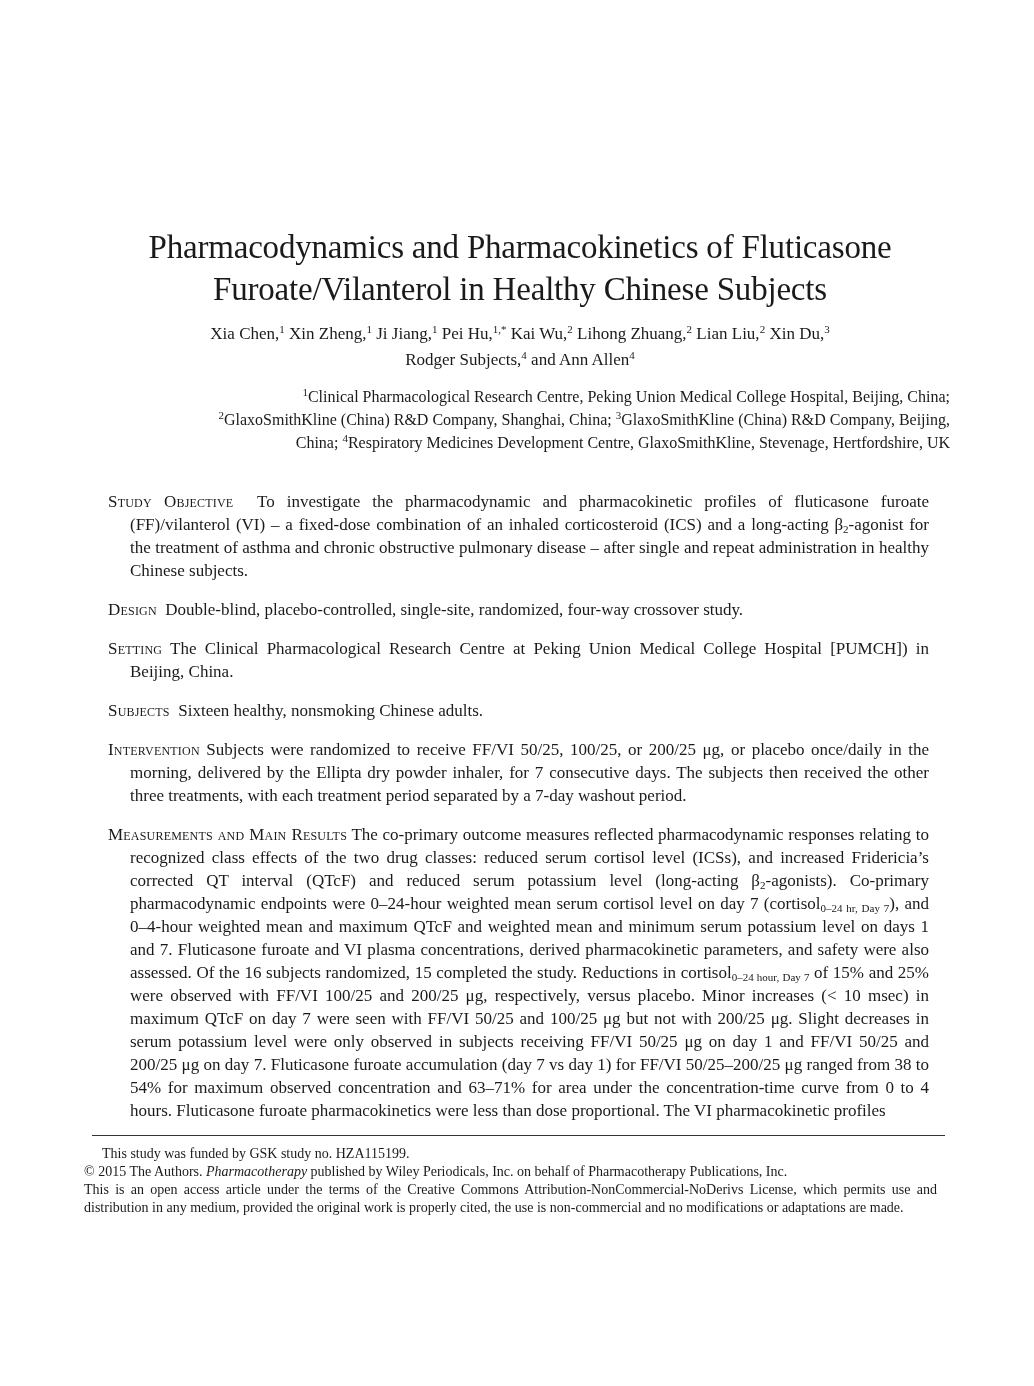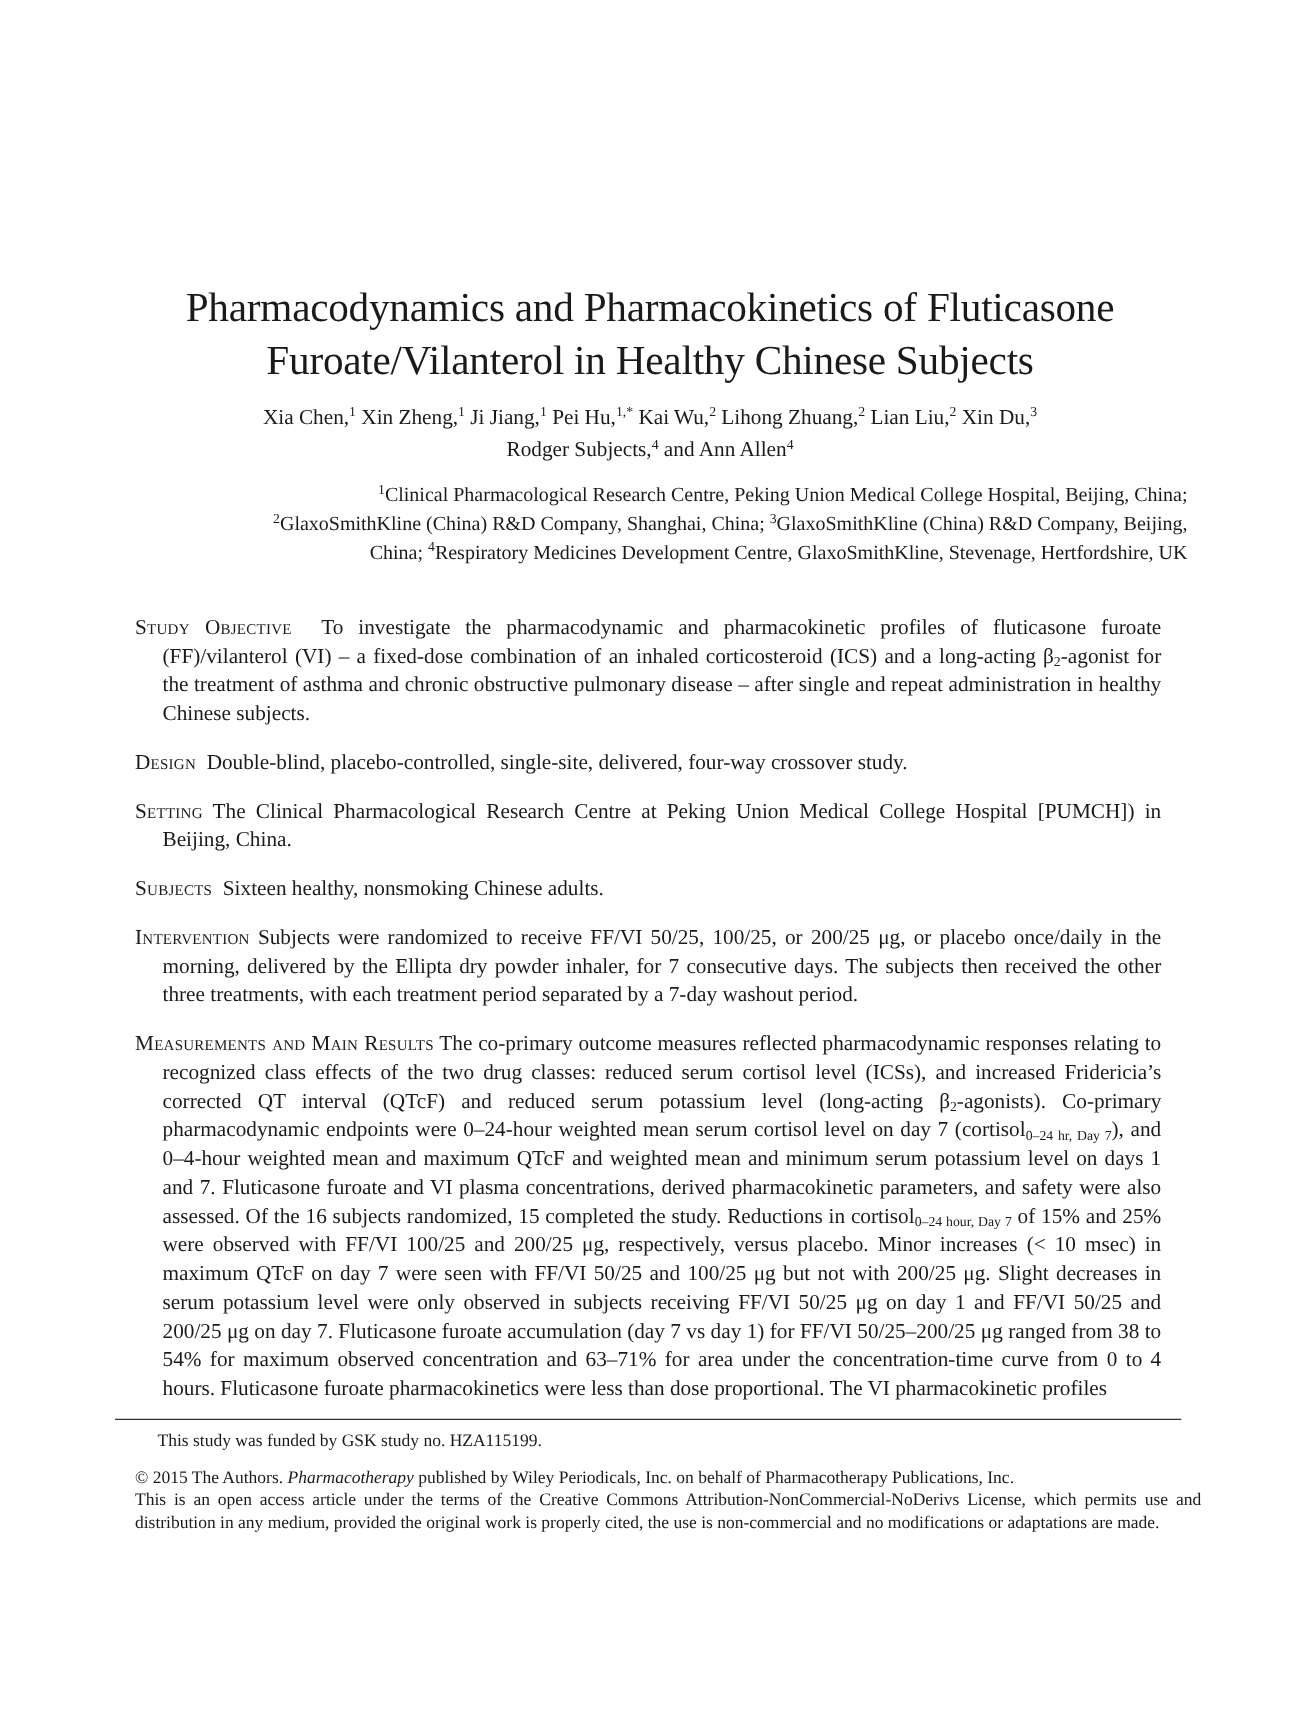--- a/index.html
+++ b/index.html
@@ -13,24 +13,24 @@
   .authors .line { display: block; }
   .affil { position: absolute; left: 90px; width: 860px; top: 385px; text-align: right;
            font-size: 16px; line-height: 23px; }
   .affil .line { display: block; white-space: nowrap; }
   sup { font-size: 11px; line-height: 0; vertical-align: 6px; }
   sub { font-size: 11px; line-height: 0; vertical-align: -3px; }
   .abstract { position: absolute; left: 92px; width: 853px; top: 474px; font-size: 17px; line-height: 23px; }
   .section { margin: 16px; padding-left: 22px; text-indent: -22px; text-align: justify; }
   .label { font-variant: small-caps; letter-spacing: 0.2px; }
   .rule { position: absolute; left: 92px; width: 853px; top: 1135px; border-top: 1px solid #333; }
-  .foot { position: absolute; left: 108px; width: 853px; top: 1145px; font-size: 14px; line-height: 18px; }
+  .foot { position: absolute; left: 84px; width: 853px; top: 1145px; font-size: 14px; line-height: 18px; }
   .foot p { margin: 0; text-align: justify; }
   .foot .ind { text-indent: 18px; }
-  .foot .nowrap { white-space: nowrap; margin-top: 11px; }
+  .foot .nowrap { white-space: nowrap; }
 </style>
 </head>
 <body>
 
 <h1 class="title">
   <span>Pharmacodynamics and Pharmacokinetics of Fluticasone</span>
   <span>Furoate/Vilanterol in Healthy Chinese Subjects</span>
 </h1>
 
 <div class="authors">
@@ -56,21 +56,21 @@
   <span class="line"><span>China; </span><sup>4</sup><span>Respiratory Medicines Development Centre, GlaxoSmithKline, Stevenage, Hertfordshire, UK</span></span>
 </div>
 
 <div class="abstract">
   <p class="section">
     <span class="label">Study Objective</span>&nbsp;
     <span>To investigate the pharmacodynamic and pharmacokinetic profiles of fluticasone furoate (FF)/vilanterol (VI) – a fixed-dose combination of an inhaled corticosteroid (ICS) and a long-acting β</span><sub>2</sub><span>-agonist for the treatment of asthma and chronic obstructive pulmonary disease – after single and repeat administration in healthy Chinese subjects.</span>
   </p>
   <p class="section">
     <span class="label">Design</span>&nbsp;
-    <span>Double-blind, placebo-controlled, single-site, delivered, four-way crossover study.</span>
+    <span>Double-blind, placebo-controlled, single-site, randomized, four-way crossover study.</span>
   </p>
   <p class="section">
     <span class="label">Setting</span>
     <span>The Clinical Pharmacological Research Centre at Peking Union Medical College Hospital [PUMCH]) in Beijing, China.</span>
   </p>
   <p class="section">
     <span class="label">Subjects</span>&nbsp;
     <span>Sixteen healthy, nonsmoking Chinese adults.</span>
   </p>
   <p class="section">

